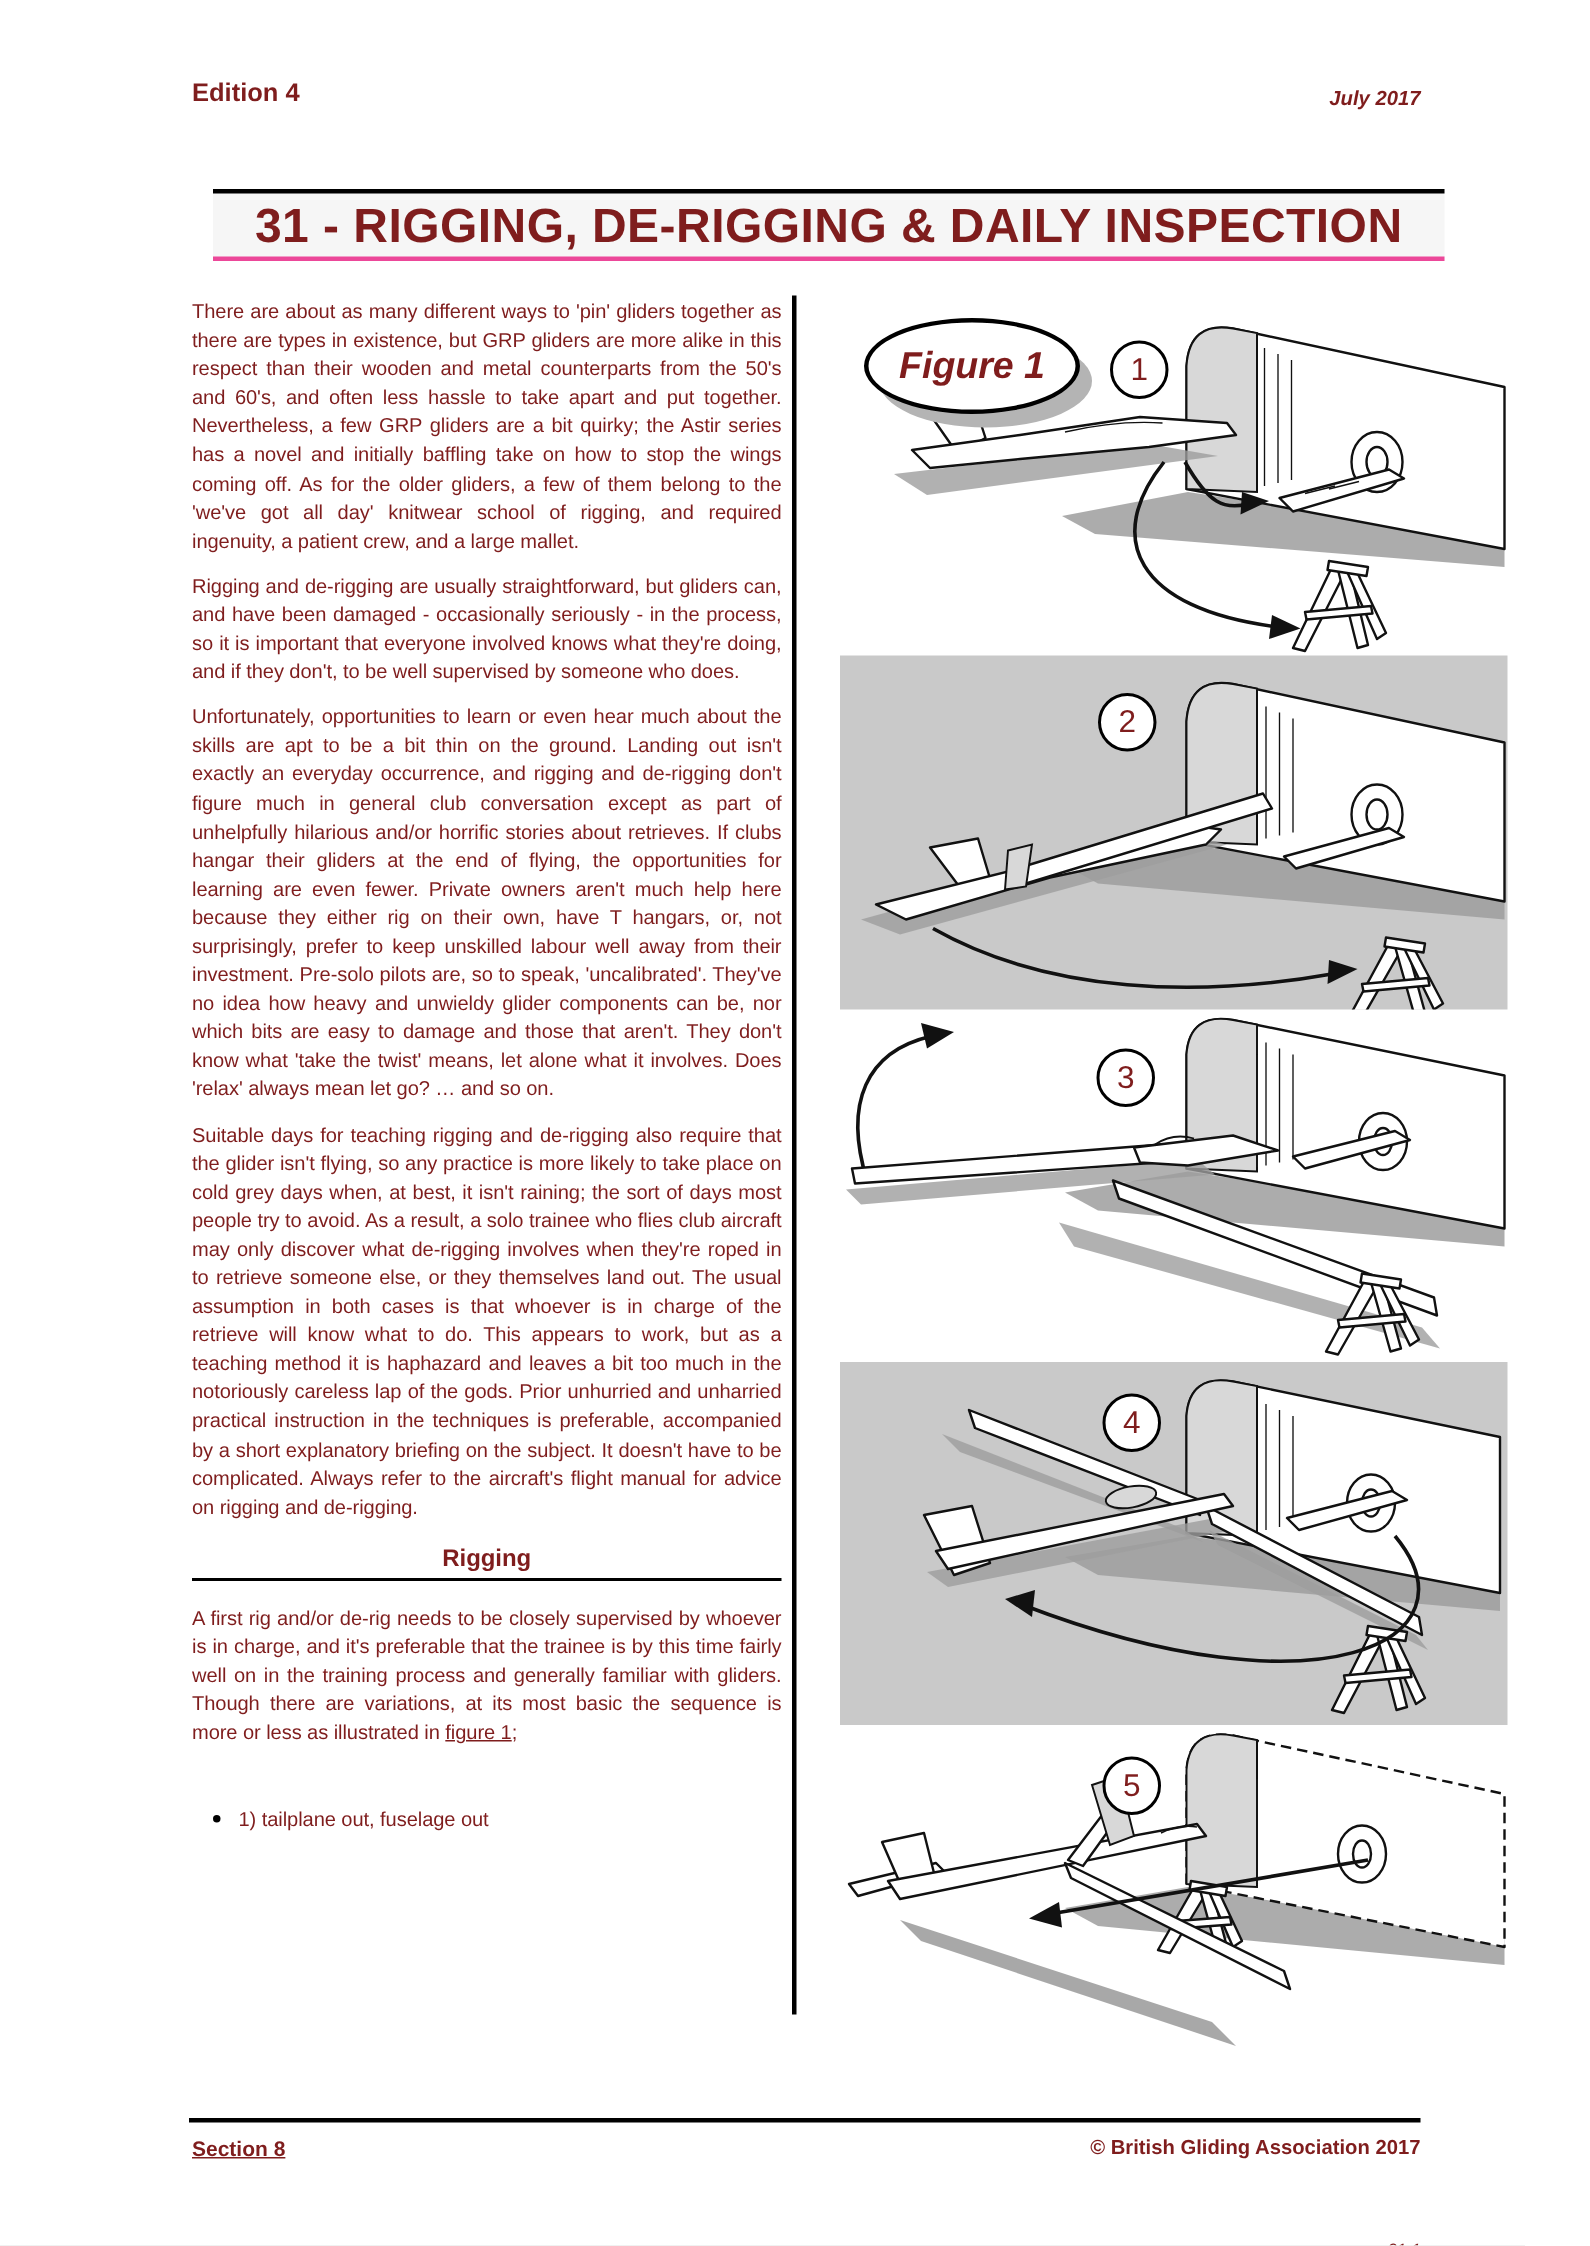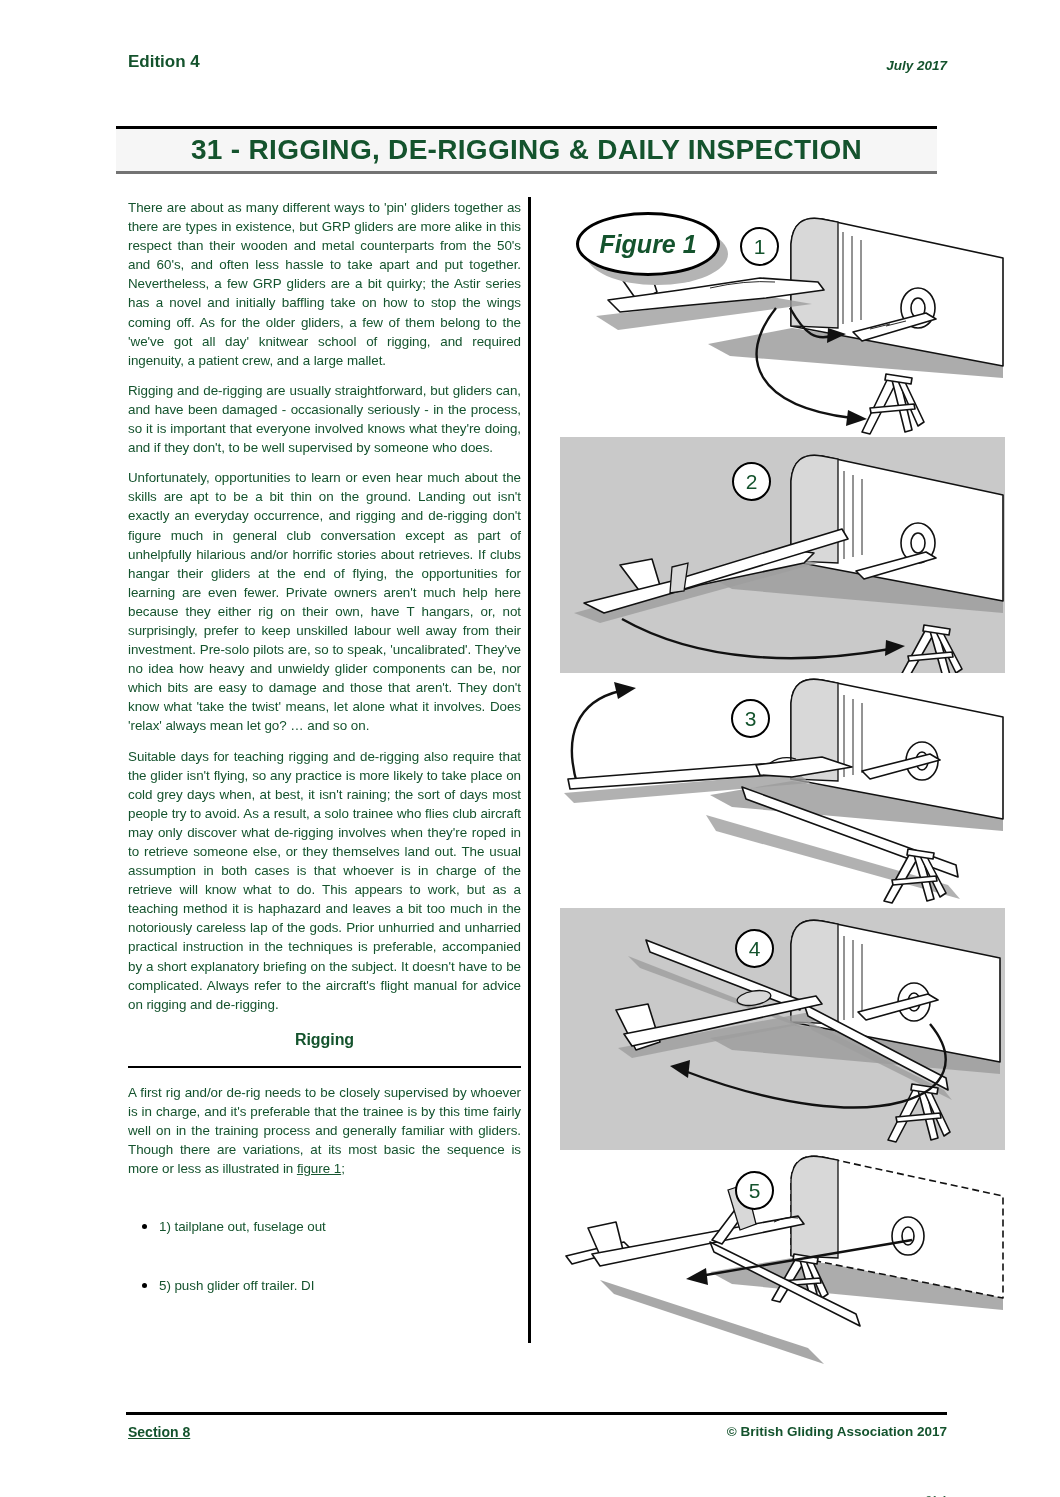--- a/index.html
+++ b/index.html
@@ -1,38 +1,38 @@
 <!DOCTYPE html>
 <html><head>
 <meta charset="utf-8">
 <style>
   html,body { margin:0; padding:0; background:#e8e8e8; }
   .page {
     position:relative; width:1060px; height:1497px; margin:0 auto;
     background:#ffffff; overflow:hidden;
-    font-family:"Liberation Sans", sans-serif; color:#14532d;
+    font-family:"Liberation Sans", sans-serif; color:#7f1d1d;
   }
   
   .hdr-edition { position:absolute; left:128px; top:52px; font-size:17px; font-weight:bold; }
   .hdr-date { position:absolute; right:113px; top:58px; font-size:13.5px; font-style:italic; font-weight:bold; }
   .title-band {
-    position:absolute; left:116px; top:126px; width:821px; height:42px;
-    border-top:3px solid #000; border-bottom:3px solid #737373; background:#f6f6f6;
+    position:absolute; left:142px; top:126px; width:821px; height:42px;
+    border-top:3px solid #000; border-bottom:3px solid #ec4899; background:#f6f6f6;
     display:flex; align-items:center; justify-content:center;
-    font-size:28px; font-weight:bold; letter-spacing:0.3px; white-space:nowrap;
+    font-size:32px; font-weight:bold; letter-spacing:0.3px; white-space:nowrap;
   }
   
   .left-col {
     position:absolute; left:128px; top:198px; width:393px;
     font-size:13.4px; line-height:19.1px; text-align:justify; letter-spacing:-0.05px;
   }
   .left-col p { margin:0 0 11px 0; }
   .rigging-head {
     text-align:center; font-weight:bold; font-size:16px;
-    border-bottom:2.5px solid #000; padding-bottom:17px; margin:16px 0 15px 0;
+    border-bottom:2.5px solid #000; padding-bottom:3px; margin:16px 0 15px 0;
   }
   .fig-link { color:inherit; text-decoration:underline; cursor:pointer; }
   ul.steps { list-style:none; margin:14px 0 0 0; padding:0; }
   ul.steps li { position:relative; padding-left:31px; margin-bottom:8px;margin-top:39px; }
   ul.steps .bullet {
     position:absolute; left:14px; top:7px; width:5px; height:5px;
     border-radius:50%; background:#000;
   }
   .col-divider { position:absolute; left:528px; top:197px; width:3px; height:1146px; background:#000; }
   
@@ -82,21 +82,20 @@
     <p>Rigging and de-rigging are usually straightforward, but gliders can, and have been damaged - occasionally seriously - in the process, so it is important that everyone involved knows what they're doing, and if they don't, to be well supervised by someone who does.</p>
     <p>Unfortunately, opportunities to learn or even hear much about the skills are apt to be a bit thin on the ground. Landing out isn't exactly an everyday occurrence, and rigging and de-rigging don't figure much in general club conversation except as part of unhelpfully hilarious and/or horrific stories about retrieves. If clubs hangar their gliders at the end of flying, the opportunities for learning are even fewer. Private owners aren't much help here because they either rig on their own, have T hangars, or, not surprisingly, prefer to keep unskilled labour well away from their investment. Pre-solo pilots are, so to speak, 'uncalibrated'. They've no idea how heavy and unwieldy glider components can be, nor which bits are easy to damage and those that aren't. They don't know what 'take the twist' means, let alone what it involves. Does 'relax' always mean let go? … and so on.</p>
     <p>Suitable days for teaching rigging and de-rigging also require that the glider isn't flying, so any practice is more likely to take place on cold grey days when, at best, it isn't raining; the sort of days most people try to avoid. As a result, a solo trainee who flies club aircraft may only discover what de-rigging involves when they're roped in to retrieve someone else, or they themselves land out. The usual assumption in both cases is that whoever is in charge of the retrieve will know what to do. This appears to work, but as a teaching method it is haphazard and leaves a bit too much in the notoriously careless lap of the gods. Prior unhurried and unharried practical instruction in the techniques is preferable, accompanied by a short explanatory briefing on the subject. It doesn't have to be complicated. Always refer to the aircraft's flight manual for advice on rigging and de-rigging.</p>
 
     <div class="rigging-head">Rigging</div>
 
     <p><span>A first rig and/or de-rig needs to be closely supervised by whoever is in charge, and it's preferable that the trainee is by this time fairly well on in the training process and generally familiar with gliders. Though there are variations, at its most basic the sequence is more or less as illustrated in </span><a class="fig-link">figure 1</a><span>;</span></p>
 
     <ul class="steps">
       <li><span class="bullet"></span><span>1) tailplane out, fuselage out</span></li>
-      <li><span class="bullet"></span><span>5) push glider off trailer. DI</span></li>
     </ul>
   </div>
 
   <div class="col-divider"></div>
 
   <div class="fig-label">Figure 1</div>
   <div class="fig-num" id="num1">1</div>
   <div class="fig-num" id="num2">2</div>
   <div class="fig-num" id="num3">3</div>
   <div class="fig-num" id="num4">4</div>

